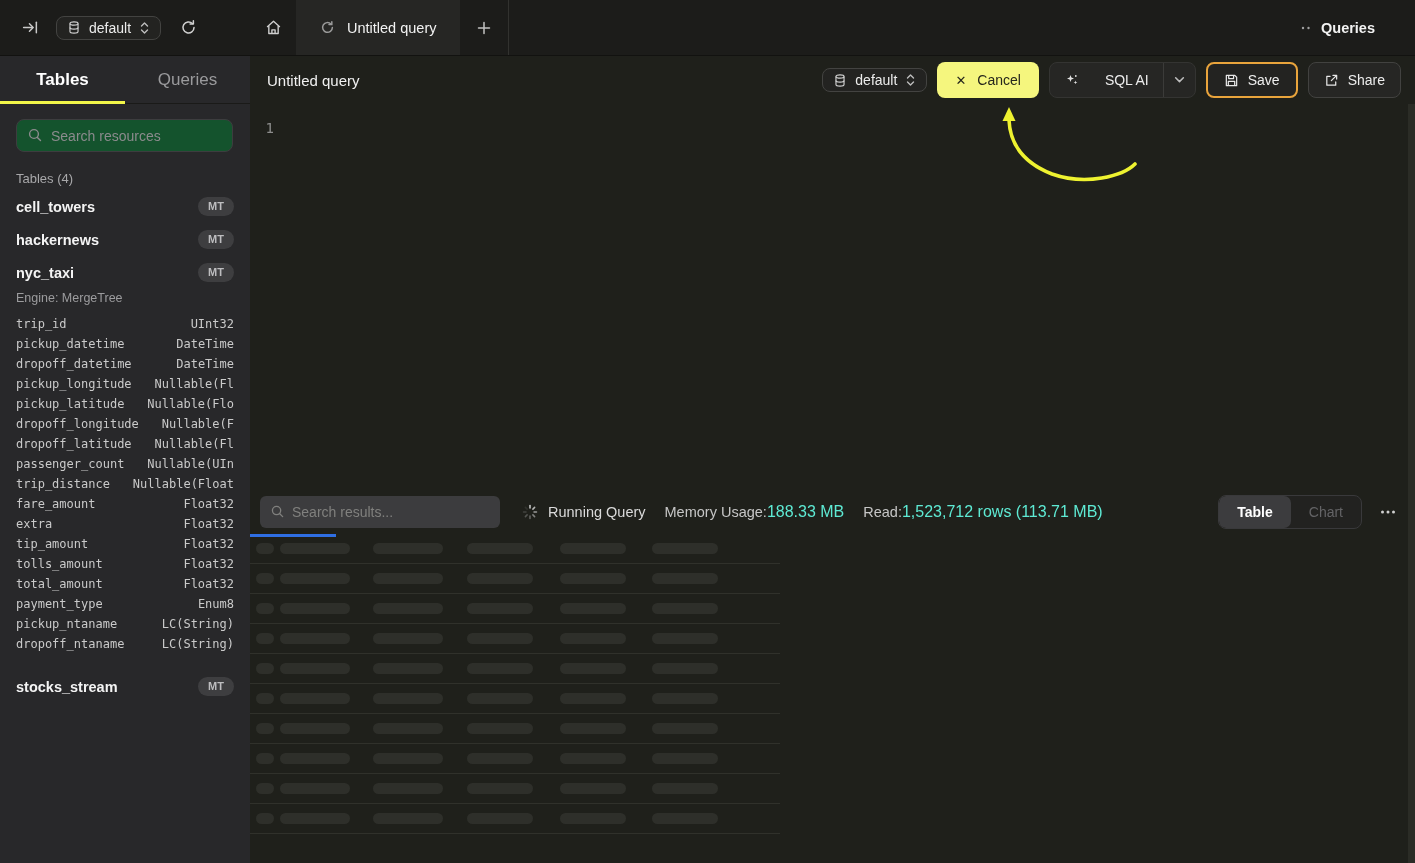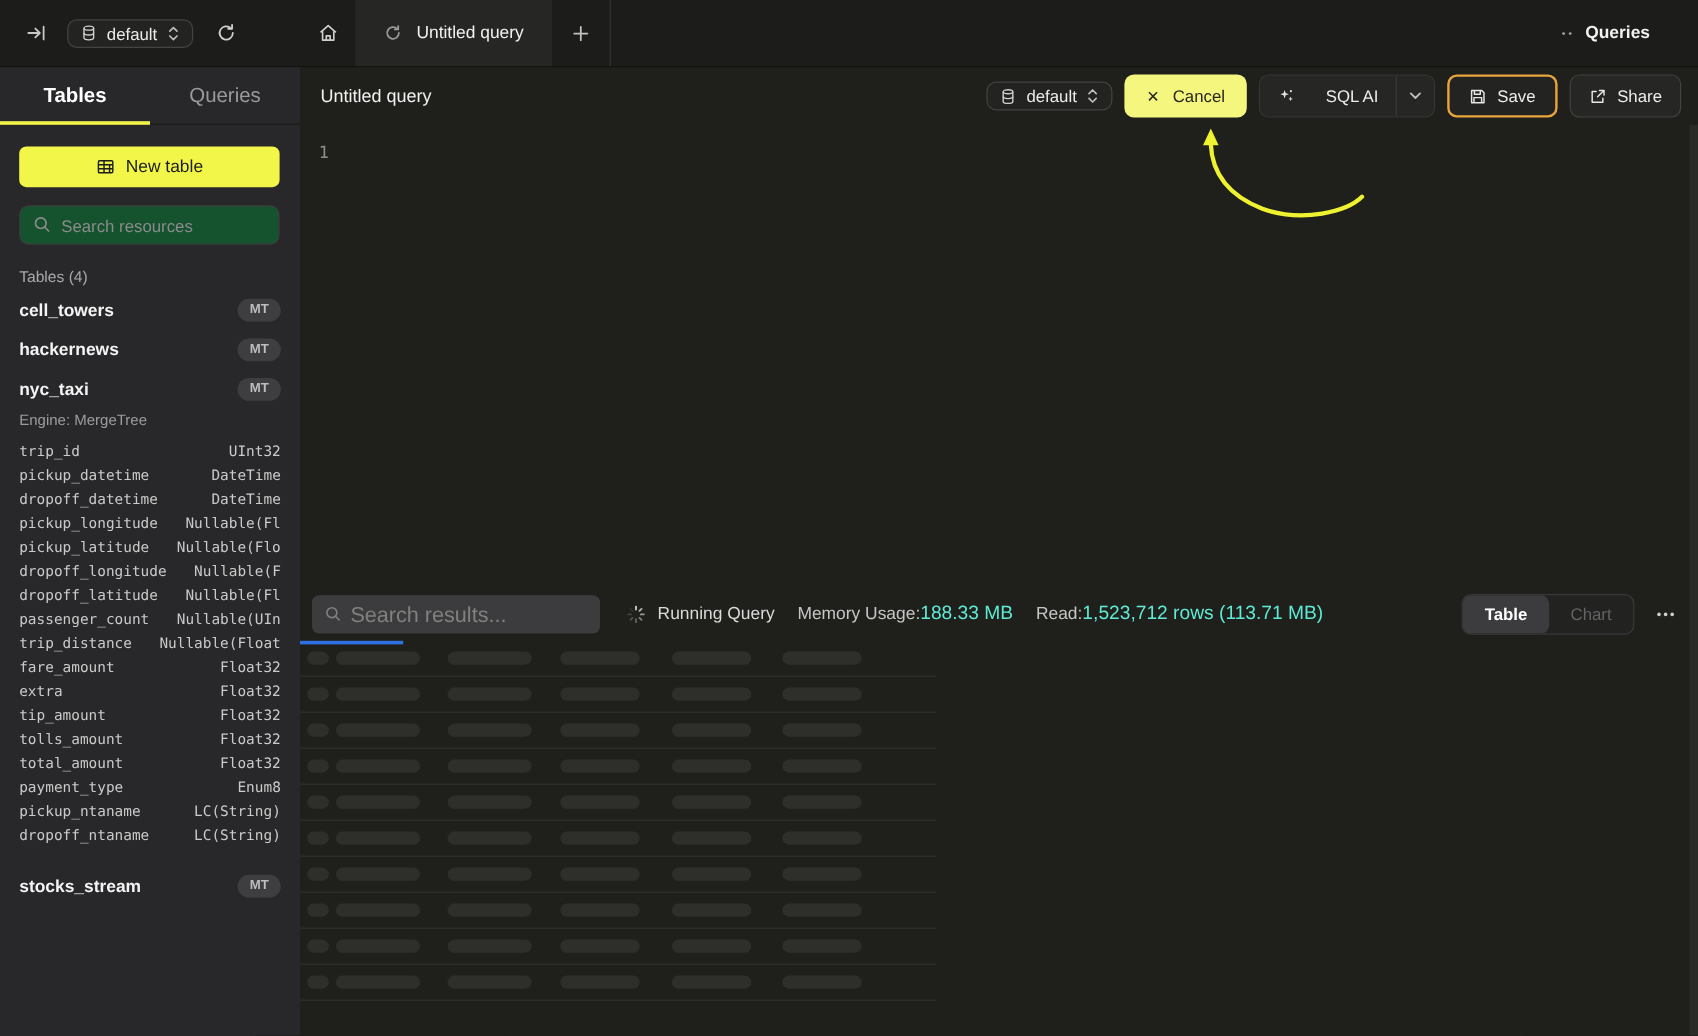--- a/index.html
+++ b/index.html
@@ -120,21 +120,21 @@
   .tk-id{color:#f0f0f0;font-weight:bold}
   .tk-op{color:#f0f0f0;font-weight:bold}
   .tk-num{color:var(--code-number)}
   
   .anno-arrow{position:absolute;left:990px;top:104px;pointer-events:none}
   
   .results-toolbar{height:44px;flex:none;display:flex;align-items:center;padding:0 14px 0 10px}
   .res-search{position:relative;flex:none}
   .res-search input{
     width:240px;height:32px;background:#3c3c3e;border:none;border-radius:6px;
-    color:#d5d5d5;font-size:18px;padding:0 10px 0 32px;outline:none;
+    color:#d5d5d5;font-size:14px;padding:0 10px 0 32px;outline:none;
   }
   .res-search input::placeholder{color:#80807e}
   .res-search .mag{position:absolute;left:10px;top:8px}
   .spinner{margin-left:22px;flex:none;animation:spin 1s steps(8) infinite}
   @keyframes spin{to{transform:rotate(360deg)}}
   .status-text{margin-left:10px;font-size:14.5px;color:#dadada}
   .stat-label{margin-left:19px;font-size:14.5px;color:#c6c6c6}
   .stat-value{font-size:16px;color:#5eead4}
   .rt-spacer{flex:1}
   .view-toggle{display:flex;align-items:center;height:34px;border:1px solid #39393b;border-radius:8px;background:#222220;overflow:hidden}
@@ -235,29 +235,20 @@
       <span>Queries</span>
     </button>
   </div>
 </header>
 
 <aside class="sidebar">
   <div class="side-tabs">
     <button class="side-tab active">Tables</button>
     <button class="side-tab">Queries</button>
   </div>
-  <button class="new-table-btn">
-    <span>
-      <svg width="16" height="16" viewBox="0 0 16 16" fill="none" stroke="#1d1d1b" stroke-width="1.2">
-        <rect x="2" y="3" width="12" height="10" rx="1"></rect>
-        <path d="M2 6.3 h12 M2 9.6 h12 M6.7 3 v10 M11.3 6.3 v6.7"></path>
-      </svg>
-    </span>
-    <span>New table</span>
-  </button>
   <div class="side-search">
     <span class="mag">
       <svg width="16" height="16" viewBox="0 0 16 16" fill="none" stroke="#8b8b8d" stroke-width="1.4" stroke-linecap="round">
         <circle cx="7" cy="7" r="4.4"></circle>
           <path d="M10.4 10.4 L13.5 13.5"></path>
       </svg>
     </span>
     <input type="text" placeholder="Search resources" style="">
   </div>
   <div class="side-section-label">Tables (4)</div>

